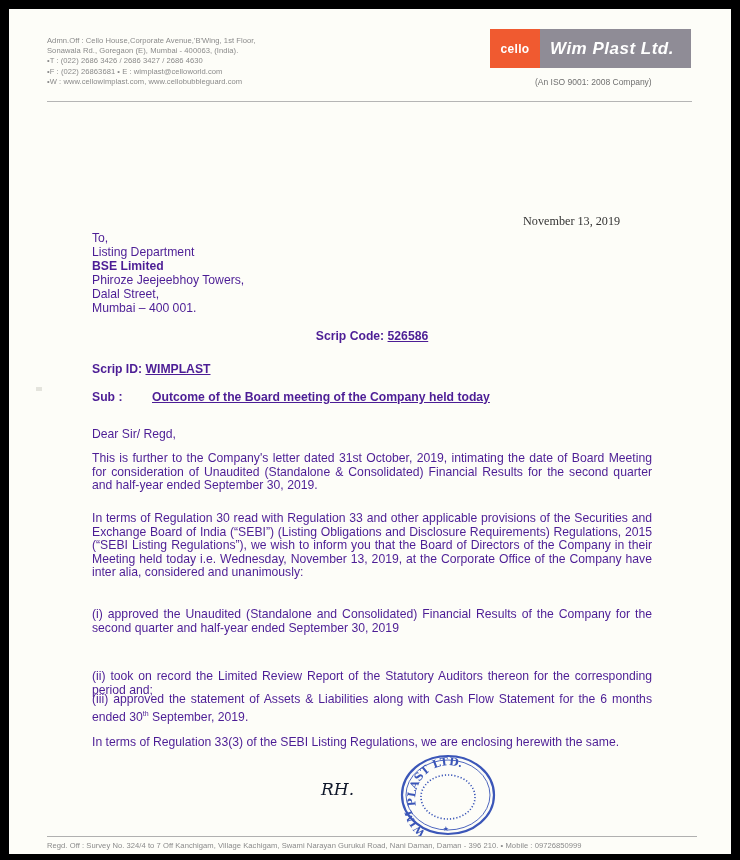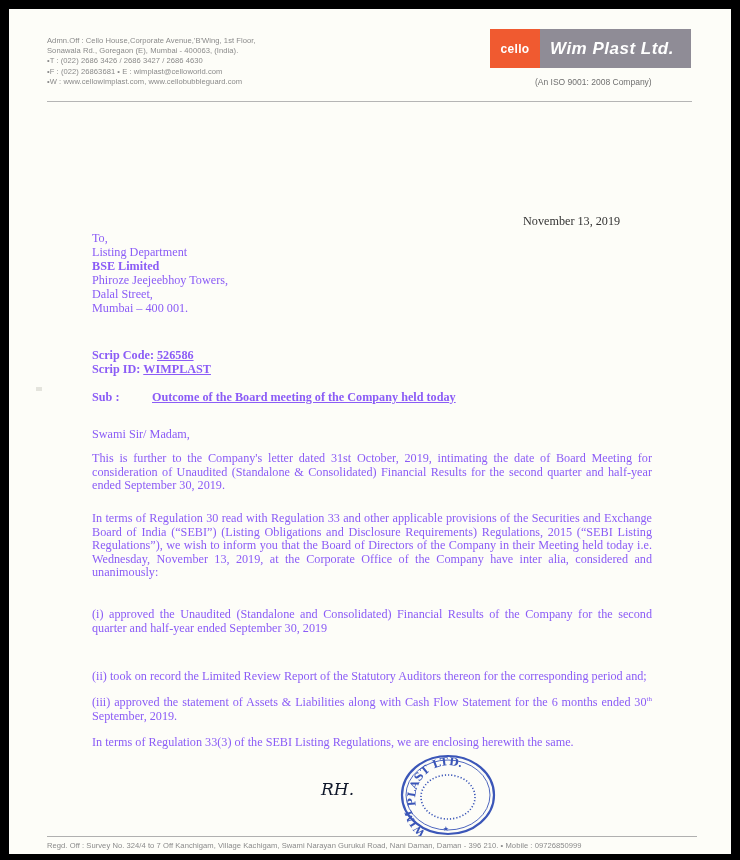--- a/index.html
+++ b/index.html
@@ -34,28 +34,28 @@
       font-size: 8.5px; color: #707070; padding-left: 15px;
     }
     .rule-top {
       position: absolute; left: 38px; top: 92px; width: 645px; height: 1px; background: #b5b5b5;
     }
     .date {
       position: absolute; left: 514px; top: 205px; font-size: 11px; color: #333;
       font-family: "Liberation Serif", serif; font-size: 12.2px;
     }
     .body-text {
-      position: absolute; left: 83px; width: 560px; font-family: Liberation Serif, serif;
-      font-size: 12.2px; color: #8b5cf6; line-height: 13.6px;
+      position: absolute; left: 83px; width: 560px; font-family: Liberation Sans, sans-serif;
+      font-size: 12.2px; color: #4c1d95; line-height: 13.6px;
     }
     .justify { text-align: justify; text-align-last: left; }
     .address { top: 222px; line-height: 14px; }
     .bold { font-weight: bold; }
     .u { text-decoration: underline; }
-    .scrip-code { top: 340px; }
+    .scrip-code { top: 321px; text-align: center; }
     .scrip-id { top: 354px; }
     .sub { top: 382px; }
     .sub .label { display: inline-block; width: 60px; }
     .dear { top: 419px; }
     .p1 { top: 443px; }
     .p2 { top: 503px; }
     .i1 { top: 599px; }
     .i2 { top: 642px; margin-top: 19px; }
     .i3 { top: 684px; }
     .p3 { top: 727px; }
@@ -109,21 +109,21 @@
   <div class="body-text scrip-code bold">
     <span>Scrip Code: </span><span class="u">526586</span>
   </div>
   <div class="body-text scrip-id bold">
     <span>Scrip ID: </span><span class="u">WIMPLAST</span>
   </div>
   <div class="body-text sub bold">
     <span class="label">Sub :</span><span class="u">Outcome of the Board meeting of the Company held today</span>
   </div>
 
-  <div class="body-text dear">Swami Sir/ Madam,</div>
+  <div class="body-text dear">Dear Sir/ Regd,</div>
   <div class="body-text justify p1">This is further to the Company's letter dated 31st October, 2019, intimating the date of Board Meeting for consideration of Unaudited (Standalone &amp; Consolidated) Financial Results for the second quarter and half-year ended September 30, 2019.</div>
   <div class="body-text justify p2">In terms of Regulation 30 read with Regulation 33 and other applicable provisions of the Securities and Exchange Board of India (“SEBI”) (Listing Obligations and Disclosure Requirements) Regulations, 2015 (“SEBI Listing Regulations”), we wish to inform you that the Board of Directors of the Company in their Meeting held today i.e. Wednesday, November 13, 2019, at the Corporate Office of the Company have inter alia, considered and unanimously:</div>
   <div class="body-text justify i1">(i) approved the Unaudited (Standalone and Consolidated) Financial Results of the Company for the second quarter and half-year ended September 30, 2019</div>
   <div class="body-text justify i2">(ii) took on record the Limited Review Report of the Statutory Auditors thereon for the corresponding period and;</div>
   <div class="body-text justify i3">
     <span>(iii) approved the statement of Assets &amp; Liabilities along with Cash Flow Statement for the 6 months ended 30</span><sup>th</sup><span> September, 2019.</span>
   </div>
   <div class="body-text justify p3">In terms of Regulation 33(3) of the SEBI Listing Regulations, we are enclosing herewith the same.</div>
 
   <div class="signature">RH.</div>

